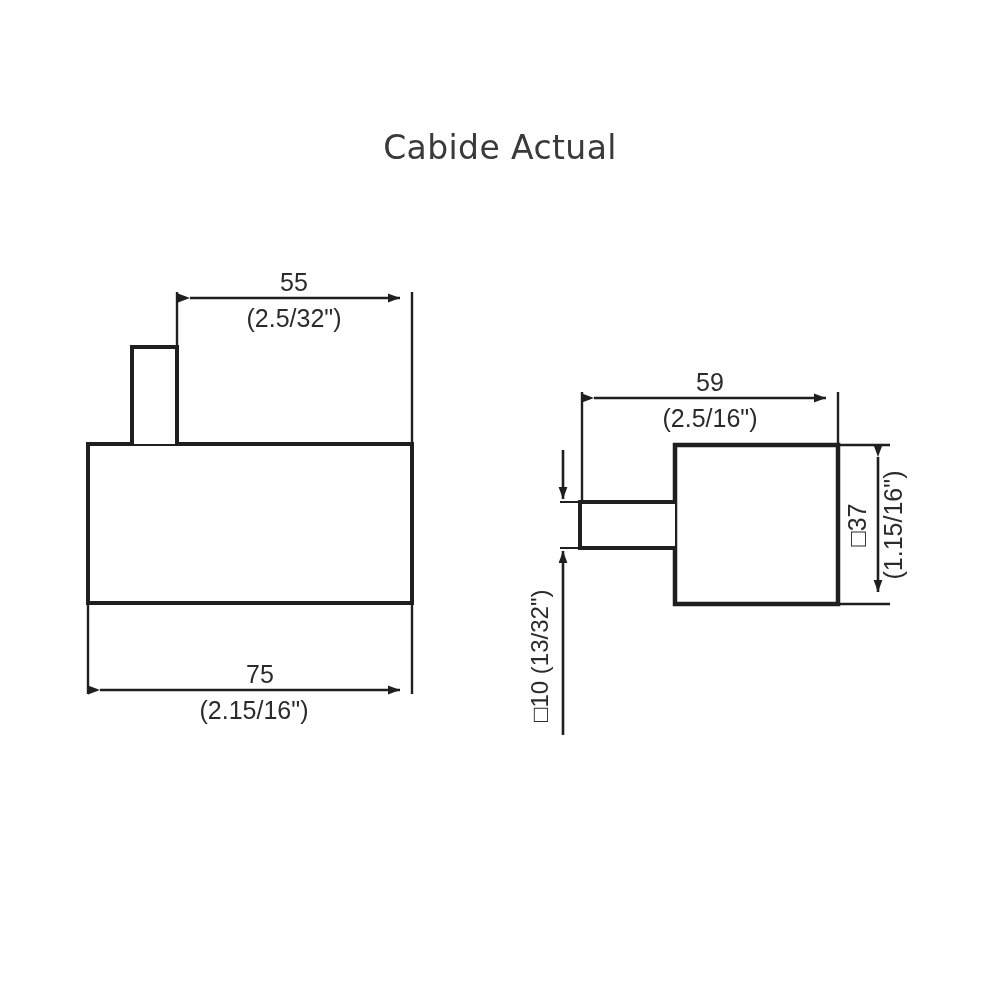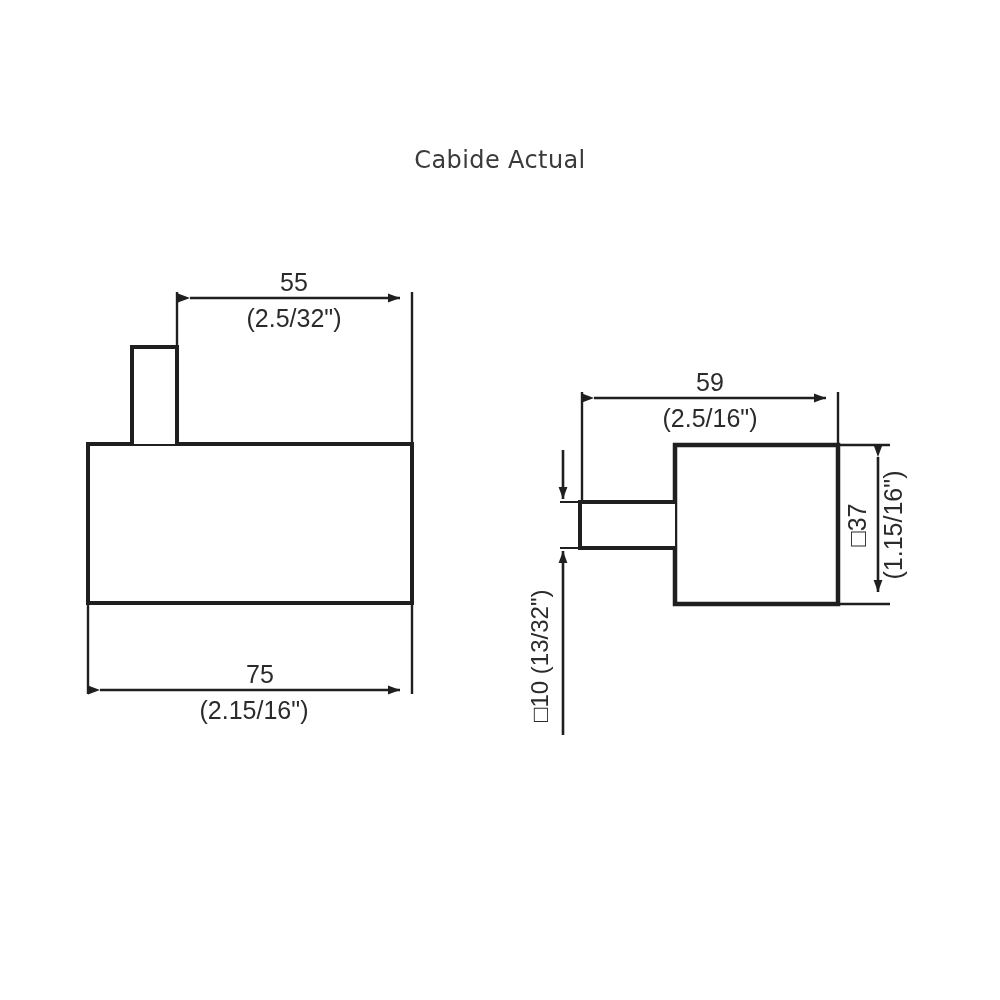--- a/index.html
+++ b/index.html
@@ -17,24 +17,24 @@
   }
   #drawing-root {
     position: relative;
     width: 1000px;
     height: 1000px;
     background: #ffffff;
   }
   #drawing-title {
     position: absolute;
     left: 0;
-    top: 146px;
+    top: 128px;
     width: 1000px;
     text-align: center;
-    font-size: 24px;
+    font-size: 33px;
     font-weight: 400;
     letter-spacing: 0.4px;
     color: #3a3a3a;
     font-family: "DejaVu Sans", sans-serif;
   }
   svg#drawing-canvas {
     position: absolute;
     left: 0;
     top: 0;
     width: 1000px;

